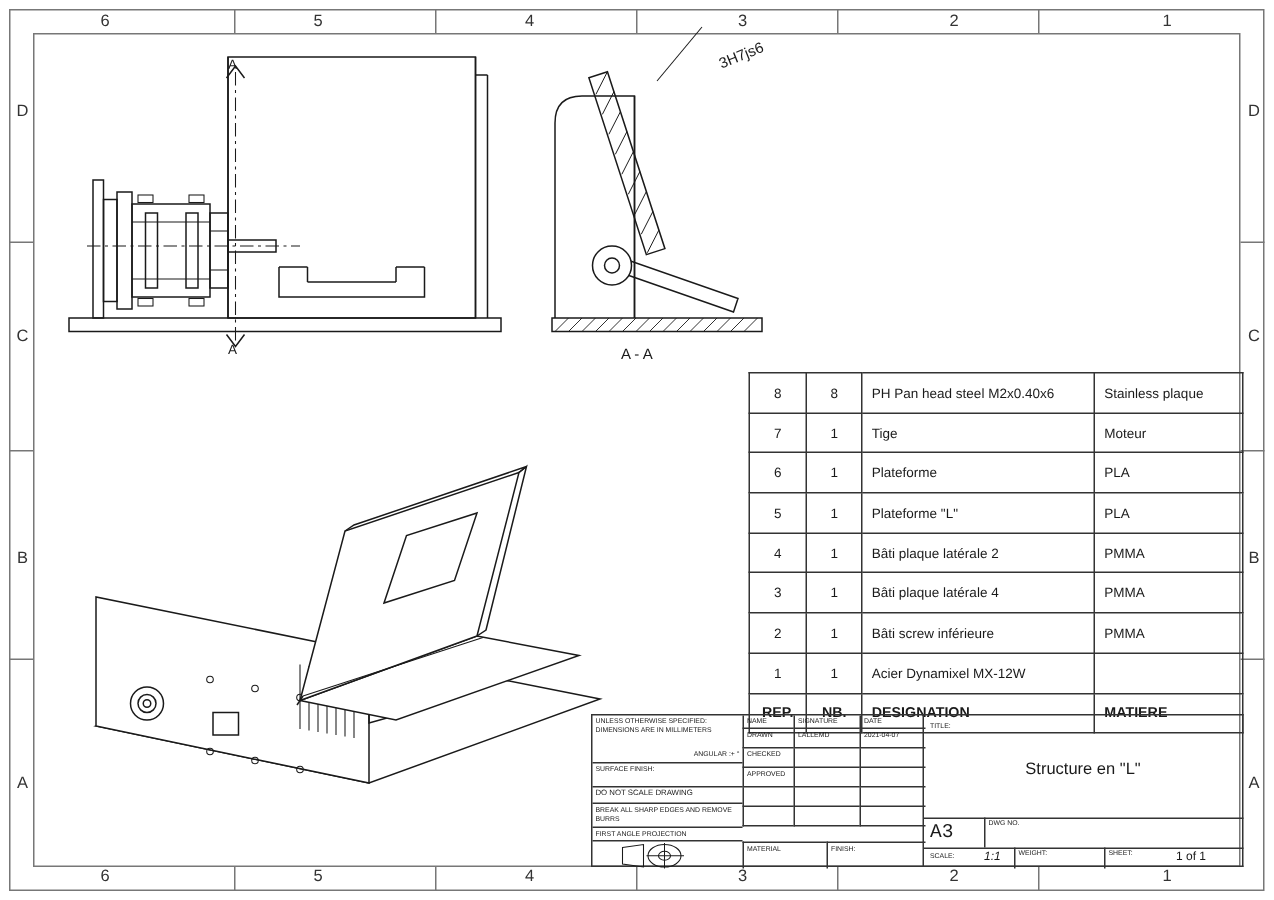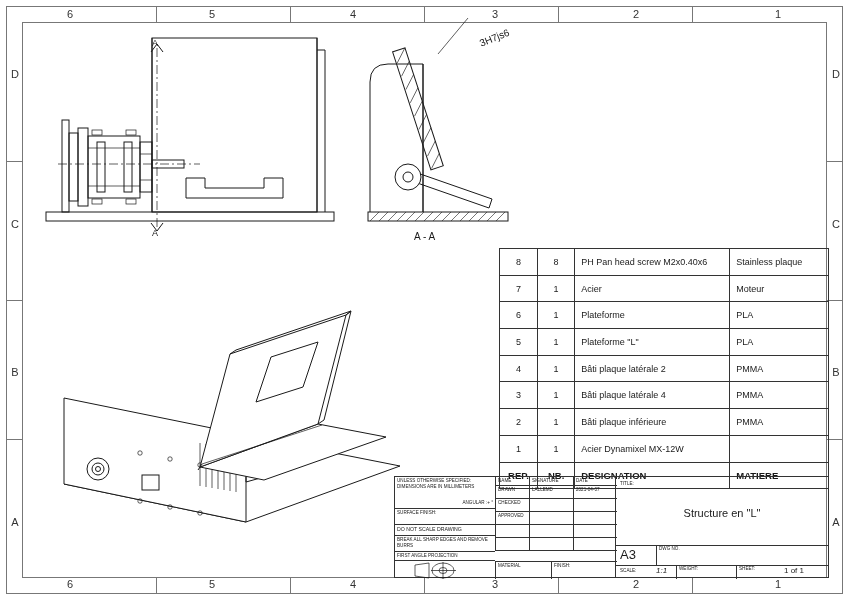--- a/index.html
+++ b/index.html
@@ -42,21 +42,21 @@
 
   
   #title-block{position:absolute;left:394px;top:476px;width:435px;height:102px;}
   .tb-left{position:absolute;left:0;top:0;width:222px;height:102px;border:1px solid #333;box-sizing:border-box;}
   .tb-right{position:absolute;left:222px;top:0;width:213px;height:102px;border:1px solid #333;border-left:none;box-sizing:border-box;}
   .tb-cell{position:absolute;box-sizing:border-box;font-size:4.6px;color:#1a1a1a;line-height:1.25;padding:1px 2px;}
   .bl{border-left:1px solid #333;}
   .bt{border-top:1px solid #333;}
   .bb{border-bottom:1px solid #333;}
   .tb-title{position:absolute;font-size:11px;text-align:center;width:100%;}
-  .tb-a3{position:absolute;font-size:13px;}
+  .tb-a3{position:absolute;font-size:13px;font-family:Liberation Mono, monospace;}
   .tb-sc{position:absolute;font-size:8px;}
 </style>
 </head>
 <body>
 
 <div id="sheet">
 
   <div class="frame-outer"></div>
   <div class="frame-inner"></div>
 
@@ -240,27 +240,27 @@
       <path class="ln" d="M148 198 L152 192"></path>
       <path class="ln-thin" d="M152 192 L272 153"></path>
     </svg>
   </div>
 
   <table id="bom">
     <tbody>
       <tr>
         <td class="c-item">8</td>
         <td class="c-qty">8</td>
-        <td class="c-desc">PH Pan head screw M2x0.40x6</td>
+        <td class="c-desc">PH Pan head steel M2x0.40x6</td>
         <td class="c-mat">Stainless plaque</td>
       </tr>
       <tr>
         <td class="c-item">7</td>
         <td class="c-qty">1</td>
-        <td class="c-desc">Acier</td>
+        <td class="c-desc">Tige</td>
         <td class="c-mat">Moteur</td>
       </tr>
       <tr>
         <td class="c-item">6</td>
         <td class="c-qty">1</td>
         <td class="c-desc">Plateforme</td>
         <td class="c-mat">PLA</td>
       </tr>
       <tr>
         <td class="c-item">5</td>
@@ -276,21 +276,21 @@
       </tr>
       <tr>
         <td class="c-item">3</td>
         <td class="c-qty">1</td>
         <td class="c-desc">Bâti plaque latérale 4</td>
         <td class="c-mat">PMMA</td>
       </tr>
       <tr>
         <td class="c-item">2</td>
         <td class="c-qty">1</td>
-        <td class="c-desc">Bâti plaque inférieure</td>
+        <td class="c-desc">Bâti screw inférieure</td>
         <td class="c-mat">PMMA</td>
       </tr>
       <tr>
         <td class="c-item">1</td>
         <td class="c-qty">1</td>
         <td class="c-desc">Acier Dynamixel MX-12W</td>
         <td class="c-mat"></td>
       </tr>
       <tr class="hdr">
         <td class="c-item">REP.</td>

